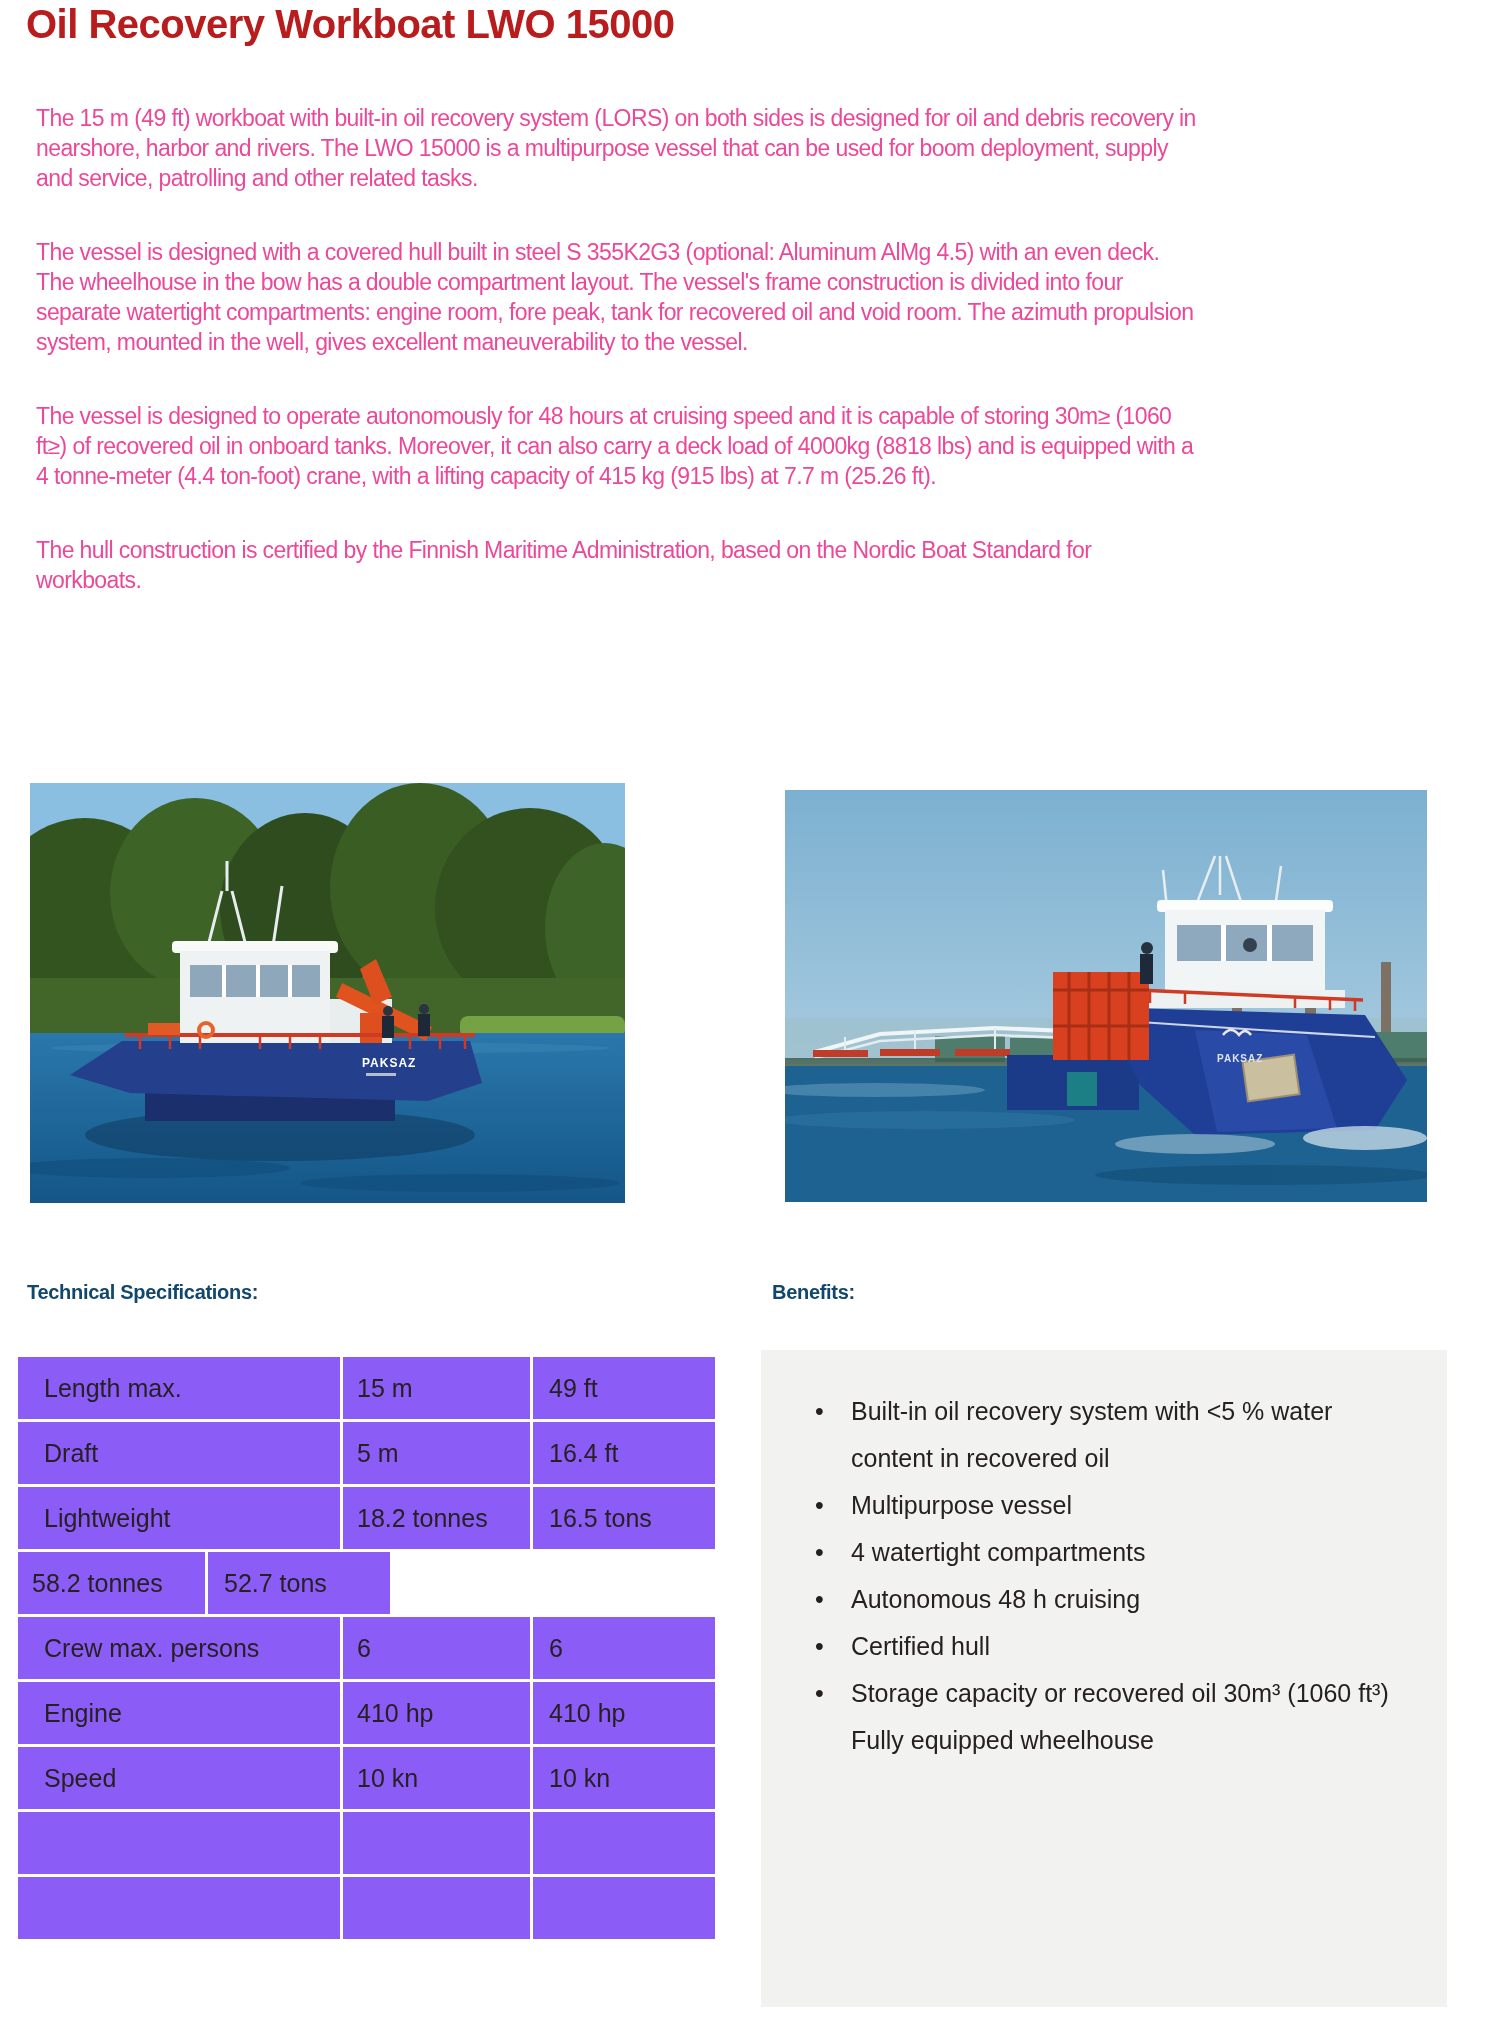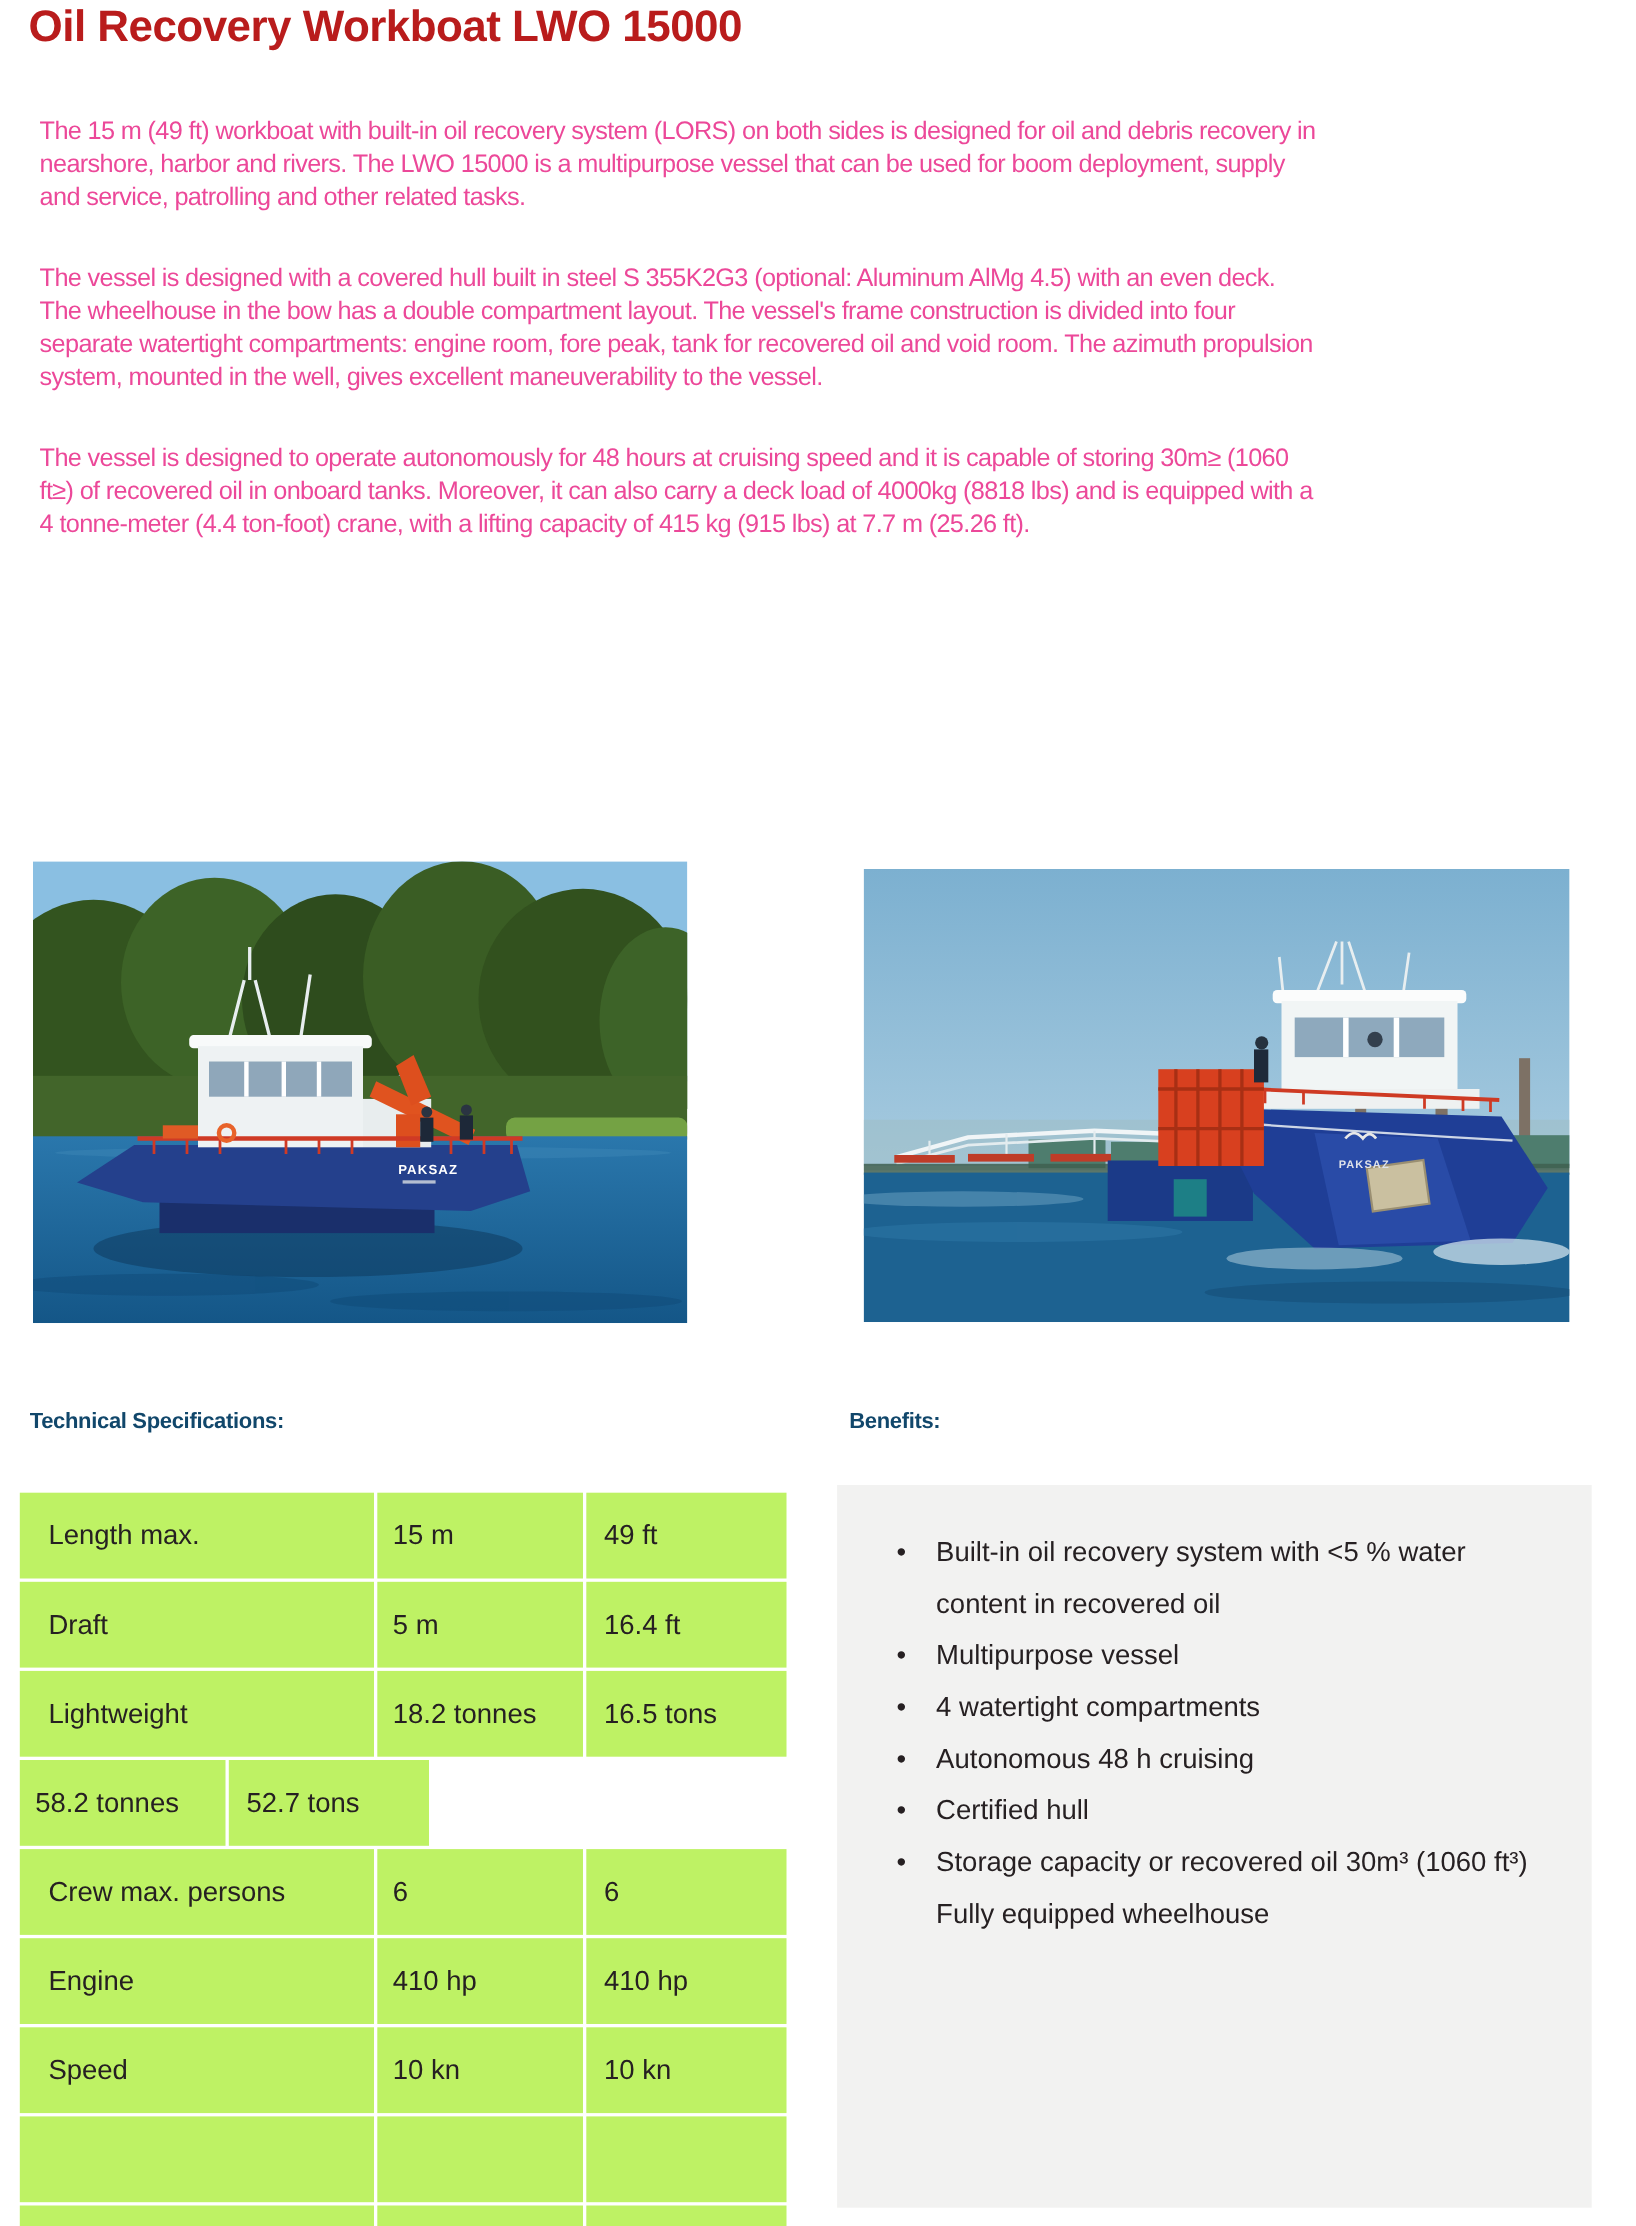--- a/index.html
+++ b/index.html
@@ -54,22 +54,22 @@
     position:absolute;
     left:18px; top:1357px;
     width:697px;
   }
   .spec-row{
     display:flex;
     gap:3px;
     margin-bottom:3px;
   }
   .spec-cell{
-    background:#bef264;
-    height:78px;
+    background:#8b5cf6;
+    height:62px;
     display:flex;
     align-items:center;
     font-size:25px;
     color:#262022;
     box-sizing:border-box;
   }
   .spec-c1{ width:322px; padding-left:26px; }
   .spec-c2{ width:187px; padding-left:14px; }
   .spec-c3{ width:182px; padding-left:16px; }
   .benefits-panel{
@@ -100,20 +100,21 @@
 <body>
 
 <div class="page">
 
   <h1 class="page-title">Oil Recovery Workboat LWO 15000</h1>
 
   <div class="paragraphs">
     <p>The 15 m (49 ft) workboat with built-in oil recovery system (LORS) on both sides is designed for oil and debris recovery in nearshore, harbor and rivers. The LWO 15000 is a multipurpose vessel that can be used for boom deployment, supply and service, patrolling and other related tasks.</p>
     <p>The vessel is designed with a covered hull built in steel S 355K2G3 (optional: Aluminum AlMg 4.5) with an even deck. The wheelhouse in the bow has a double compartment layout. The vessel's frame construction is divided into four separate watertight compartments: engine room, fore peak, tank for recovered oil and void room. The azimuth propulsion system, mounted in the well, gives excellent maneuverability to the vessel.</p>
     <p>The vessel is designed to operate autonomously for 48 hours at cruising speed and it is capable of storing 30m≥ (1060 ft≥) of recovered oil in onboard tanks. Moreover, it can also carry a deck load of 4000kg (8818 lbs) and is equipped with a 4 tonne-meter (4.4 ton-foot) crane, with a lifting capacity of 415 kg (915 lbs) at 7.7 m (25.26 ft).</p>
+    <p>The hull construction is certified by the Finnish Maritime Administration, based on the Nordic Boat Standard for workboats.</p>
   </div>
 
   <div class="photo photo-left">
     <svg viewBox="0 0 595 420" preserveAspectRatio="none">
       <defs>
         <linearGradient id="lw" x1="0" y1="0" x2="0" y2="1">
           <stop offset="0" stop-color="#2a77ac"></stop>
             <stop offset="1" stop-color="#145687"></stop>
         </linearGradient>
       </defs>

